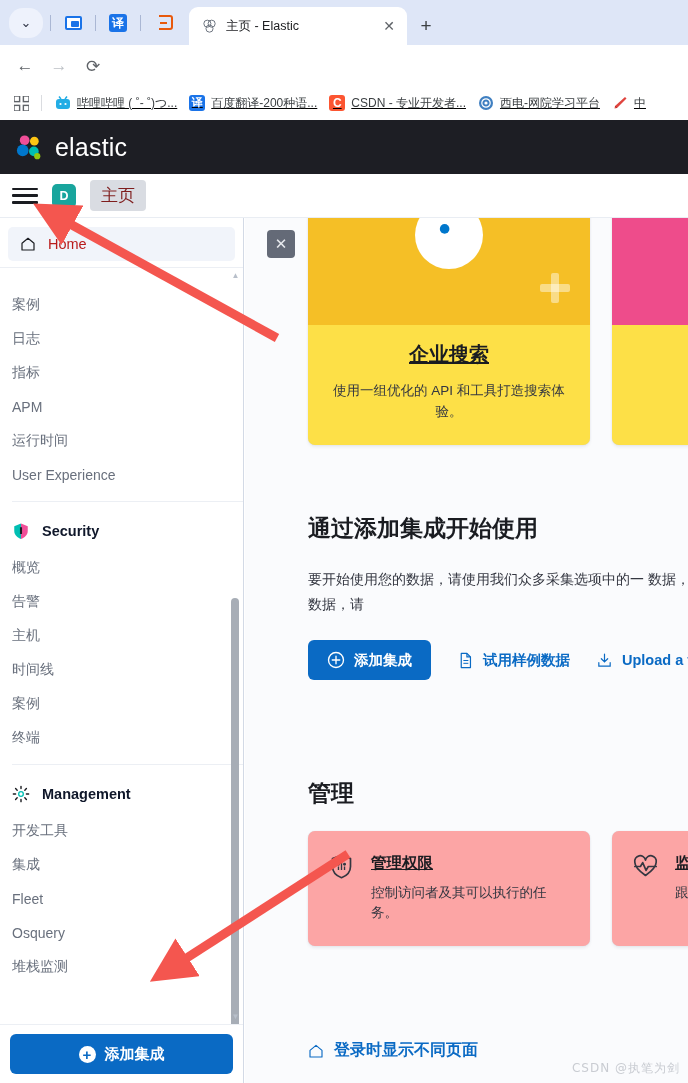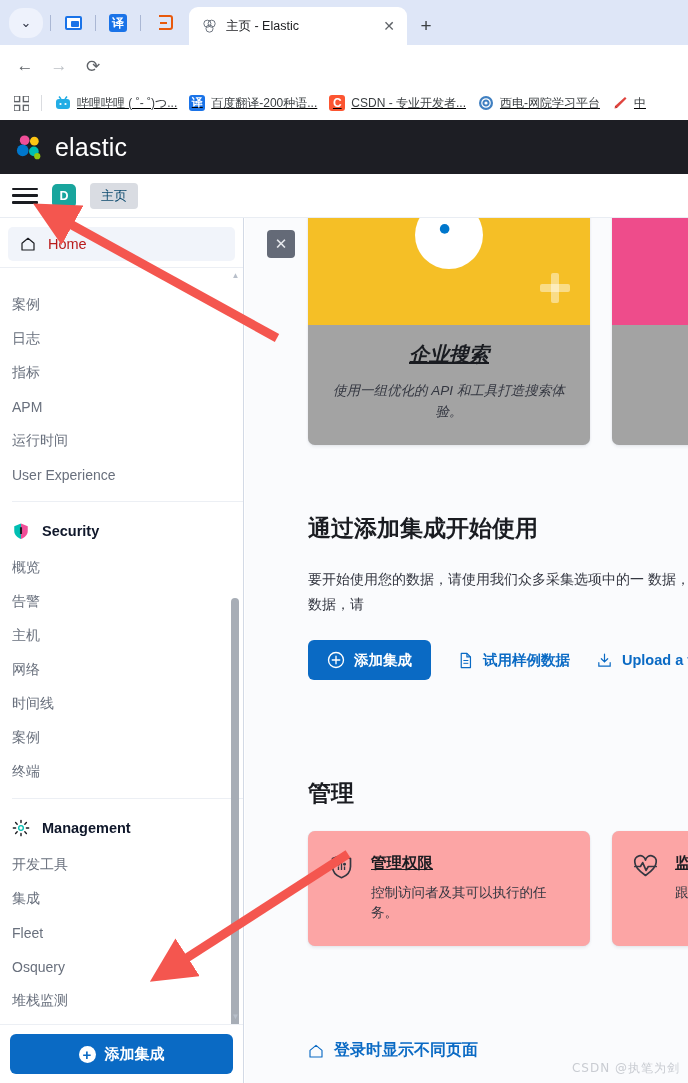--- a/index.html
+++ b/index.html
@@ -130,21 +130,21 @@
   .hamburger { width: 26px; height: 20px; display: flex; flex-direction: column;
     justify-content: space-between; padding: 2px 0; cursor: pointer; }
   .hamburger span { display: block; height: 2.5px; background: #1a1c21; border-radius: 1px; }
   .avatar-sq {
     width: 24px; height: 24px; background: #18a59d; border-radius: 5px; color: #fff;
     font-size: 12.5px; font-weight: 700; display: flex; align-items: center;
     justify-content: center; cursor: pointer;
   }
   .breadcrumb-pill {
     background: #d9dce2; border-radius: 4px; padding: 4px 11px;
-    font-size: 13px; color: #0c4a6e; cursor: pointer;
+    font-size: 17px; color: #7f1d1d; cursor: pointer;
   }
 
   
   .sidebar {
     position: absolute; top: 218px; left: 0; width: 244px; height: 865px;
     background: #fff; border-right: 1px solid #d3dae6;
     display: flex; flex-direction: column;
   }
   .side-home {
     margin: 9px 8px 0 8px; height: 34px; background: #f1f4fa; border-radius: 5px;
@@ -203,24 +203,23 @@
   .close-chip {
     position: absolute; top: 12px; left: 22px; width: 28px; height: 28px;
     background: #646a77; border-radius: 4px; color: #e8eaee; display: flex;
     align-items: center; justify-content: center; font-size: 15px; cursor: pointer; z-index: 5;
   }
 
   .solution-row {
     position: absolute; top: -45px; left: 63px; display: flex; gap: 22px;
   }
   .sol-card {
-    width: 282px; background: #a3a3a3; border-radius: 7px; overflow: hidden;
+    width: 282px; background: #fde047; border-radius: 7px; overflow: hidden;
     box-shadow: 0 2px 3px rgba(65,78,101,.09), 0 0 1px rgba(65,78,101,.2);
     position: relative;
-    font-style: italic;
   }
   .sol-head { height: 152px; position: relative; }
   .sol-head.yellow { background: #f5bf26; }
   .sol-head.pink { background: #ee4c8b; }
   .sol-logo-circ {
     position: absolute; left: 50%; transform: translateX(-50%); top: 28px;
     width: 68px; height: 68px; border-radius: 50%; background: #fff;
     display: flex; align-items: center; justify-content: center;
   }
   .sol-plus {
@@ -437,23 +436,20 @@
           <span class="chev-down">⌄</span>
         </div>
         <div class="side-item">
           <span>概览</span>
         </div>
         <div class="side-item">
           <span>告警</span>
         </div>
         <div class="side-item">
           <span>主机</span>
-        </div>
-        <div class="side-item">
-          <span>网络</span>
         </div>
         <div class="side-item">
           <span>时间线</span>
         </div>
         <div class="side-item">
           <span>案例</span>
         </div>
         <div class="side-item">
           <span>终端</span>
         </div>

